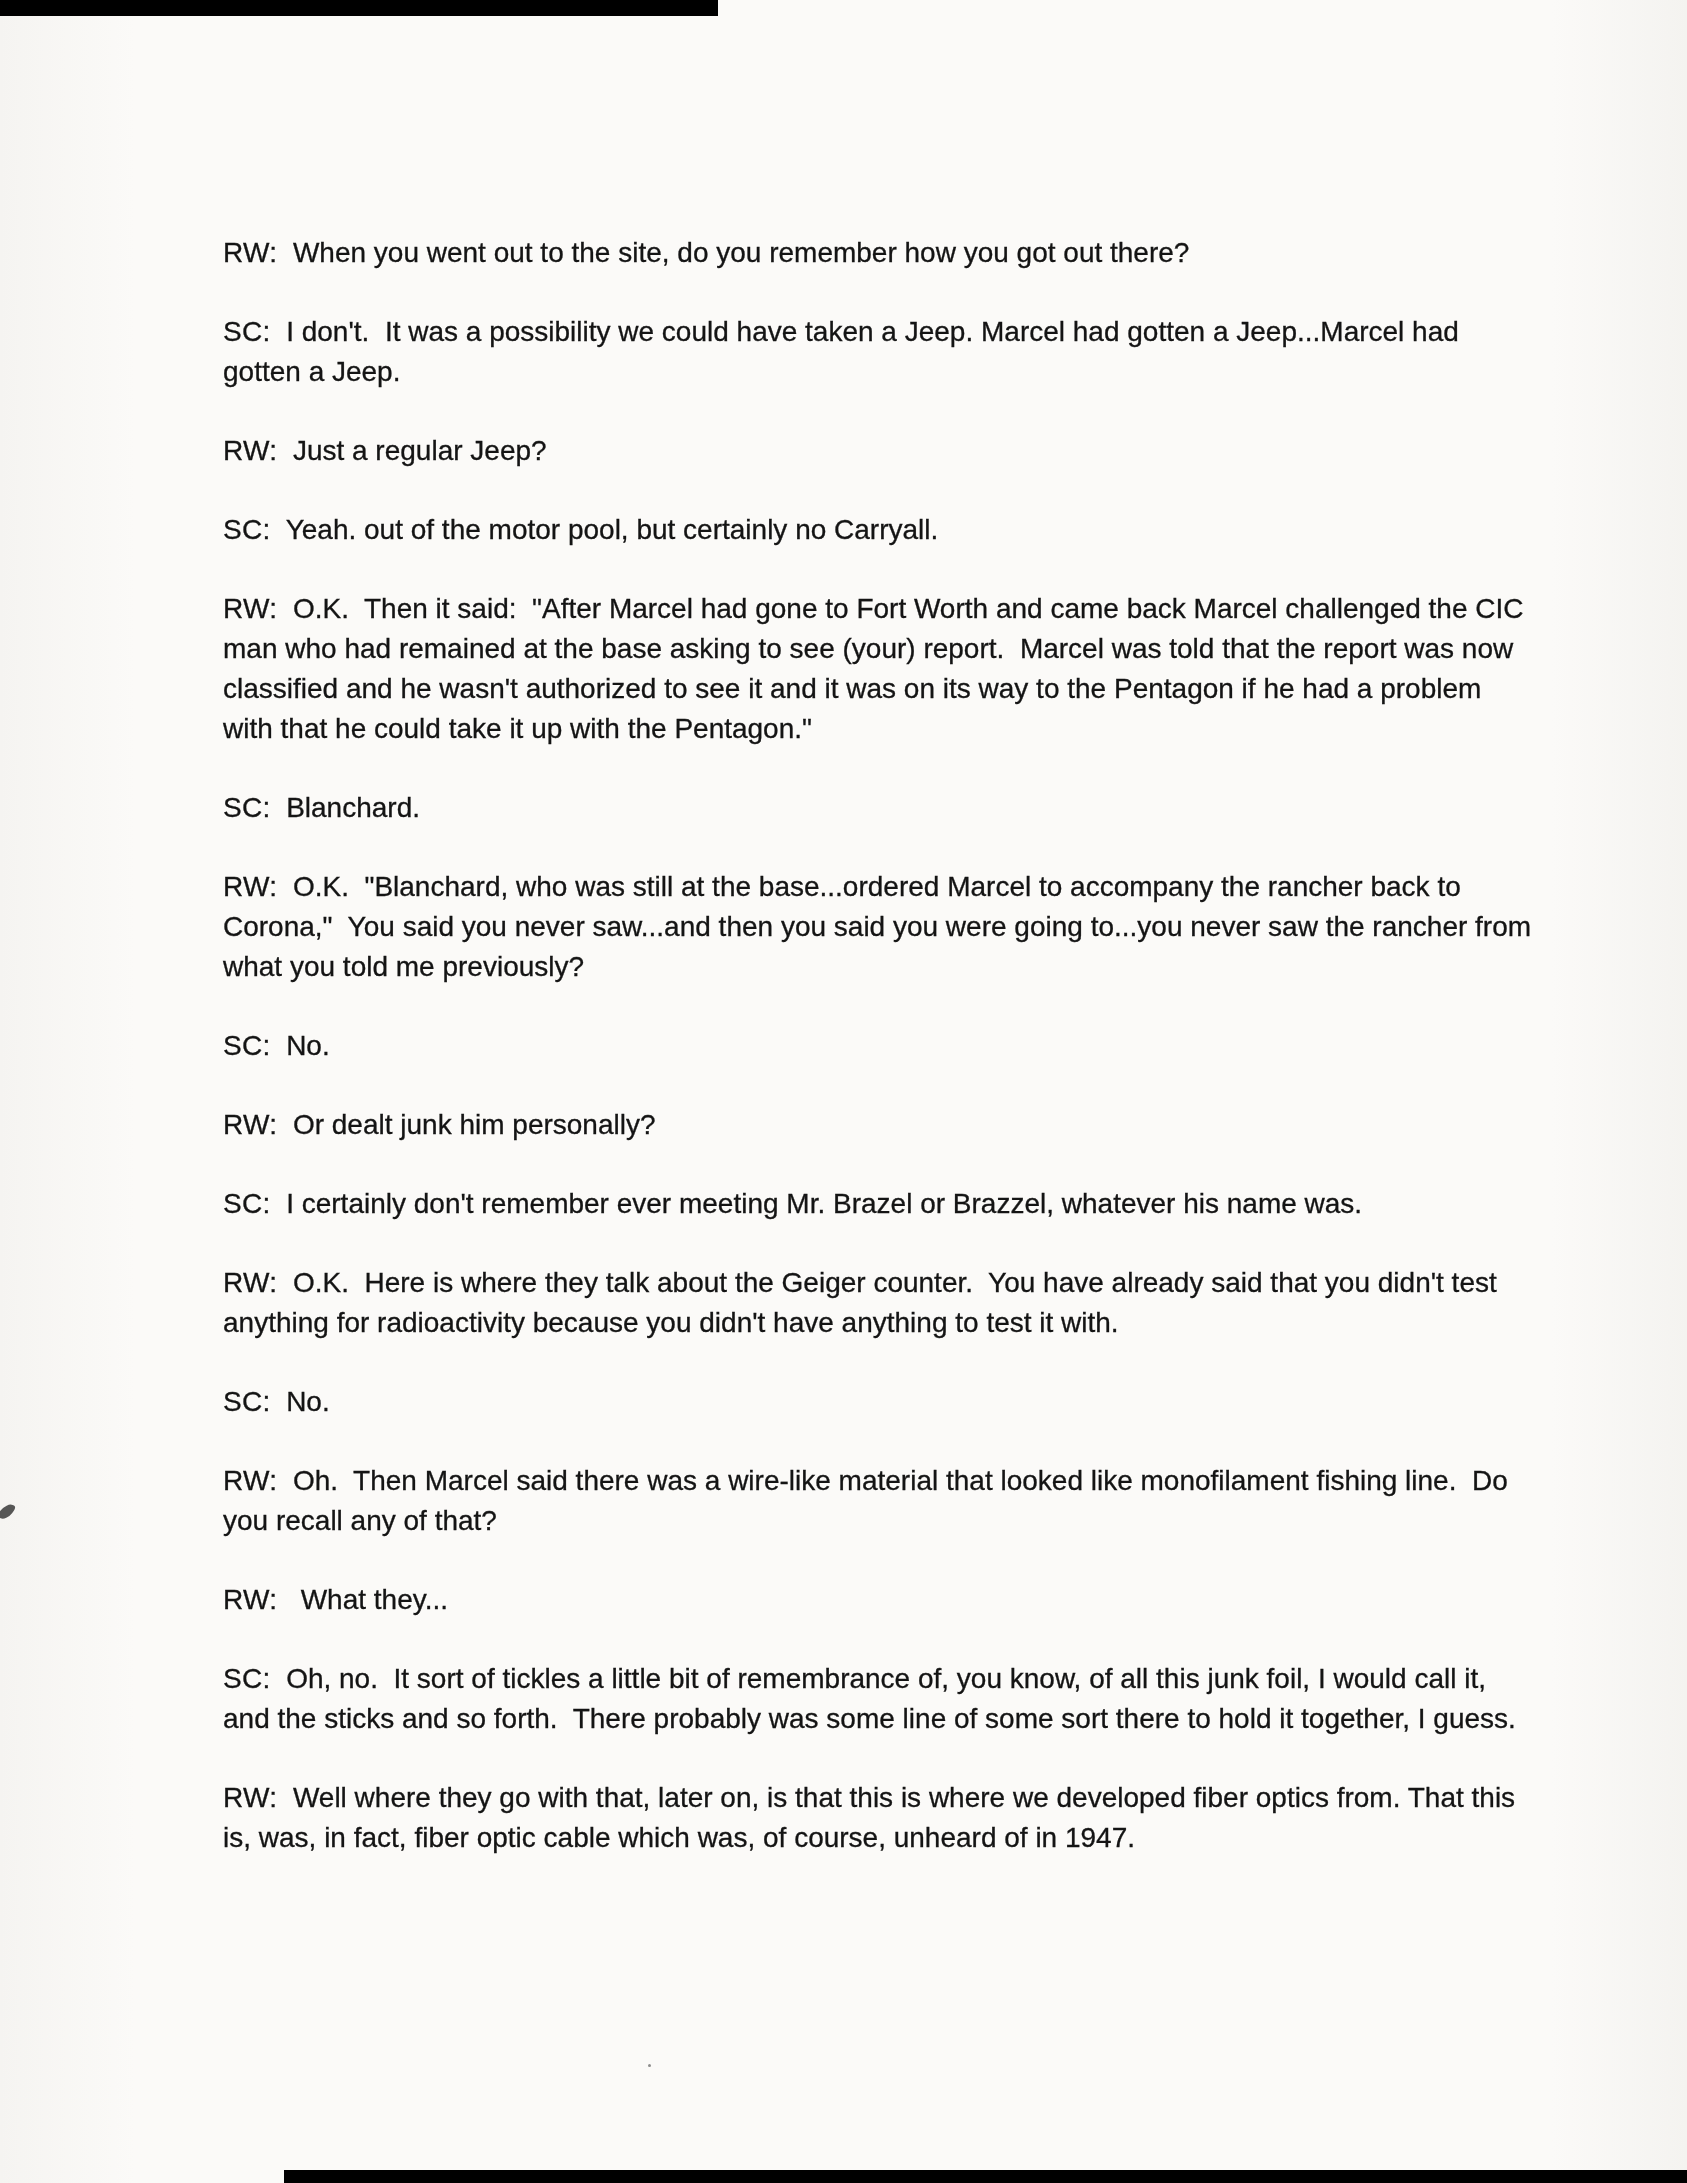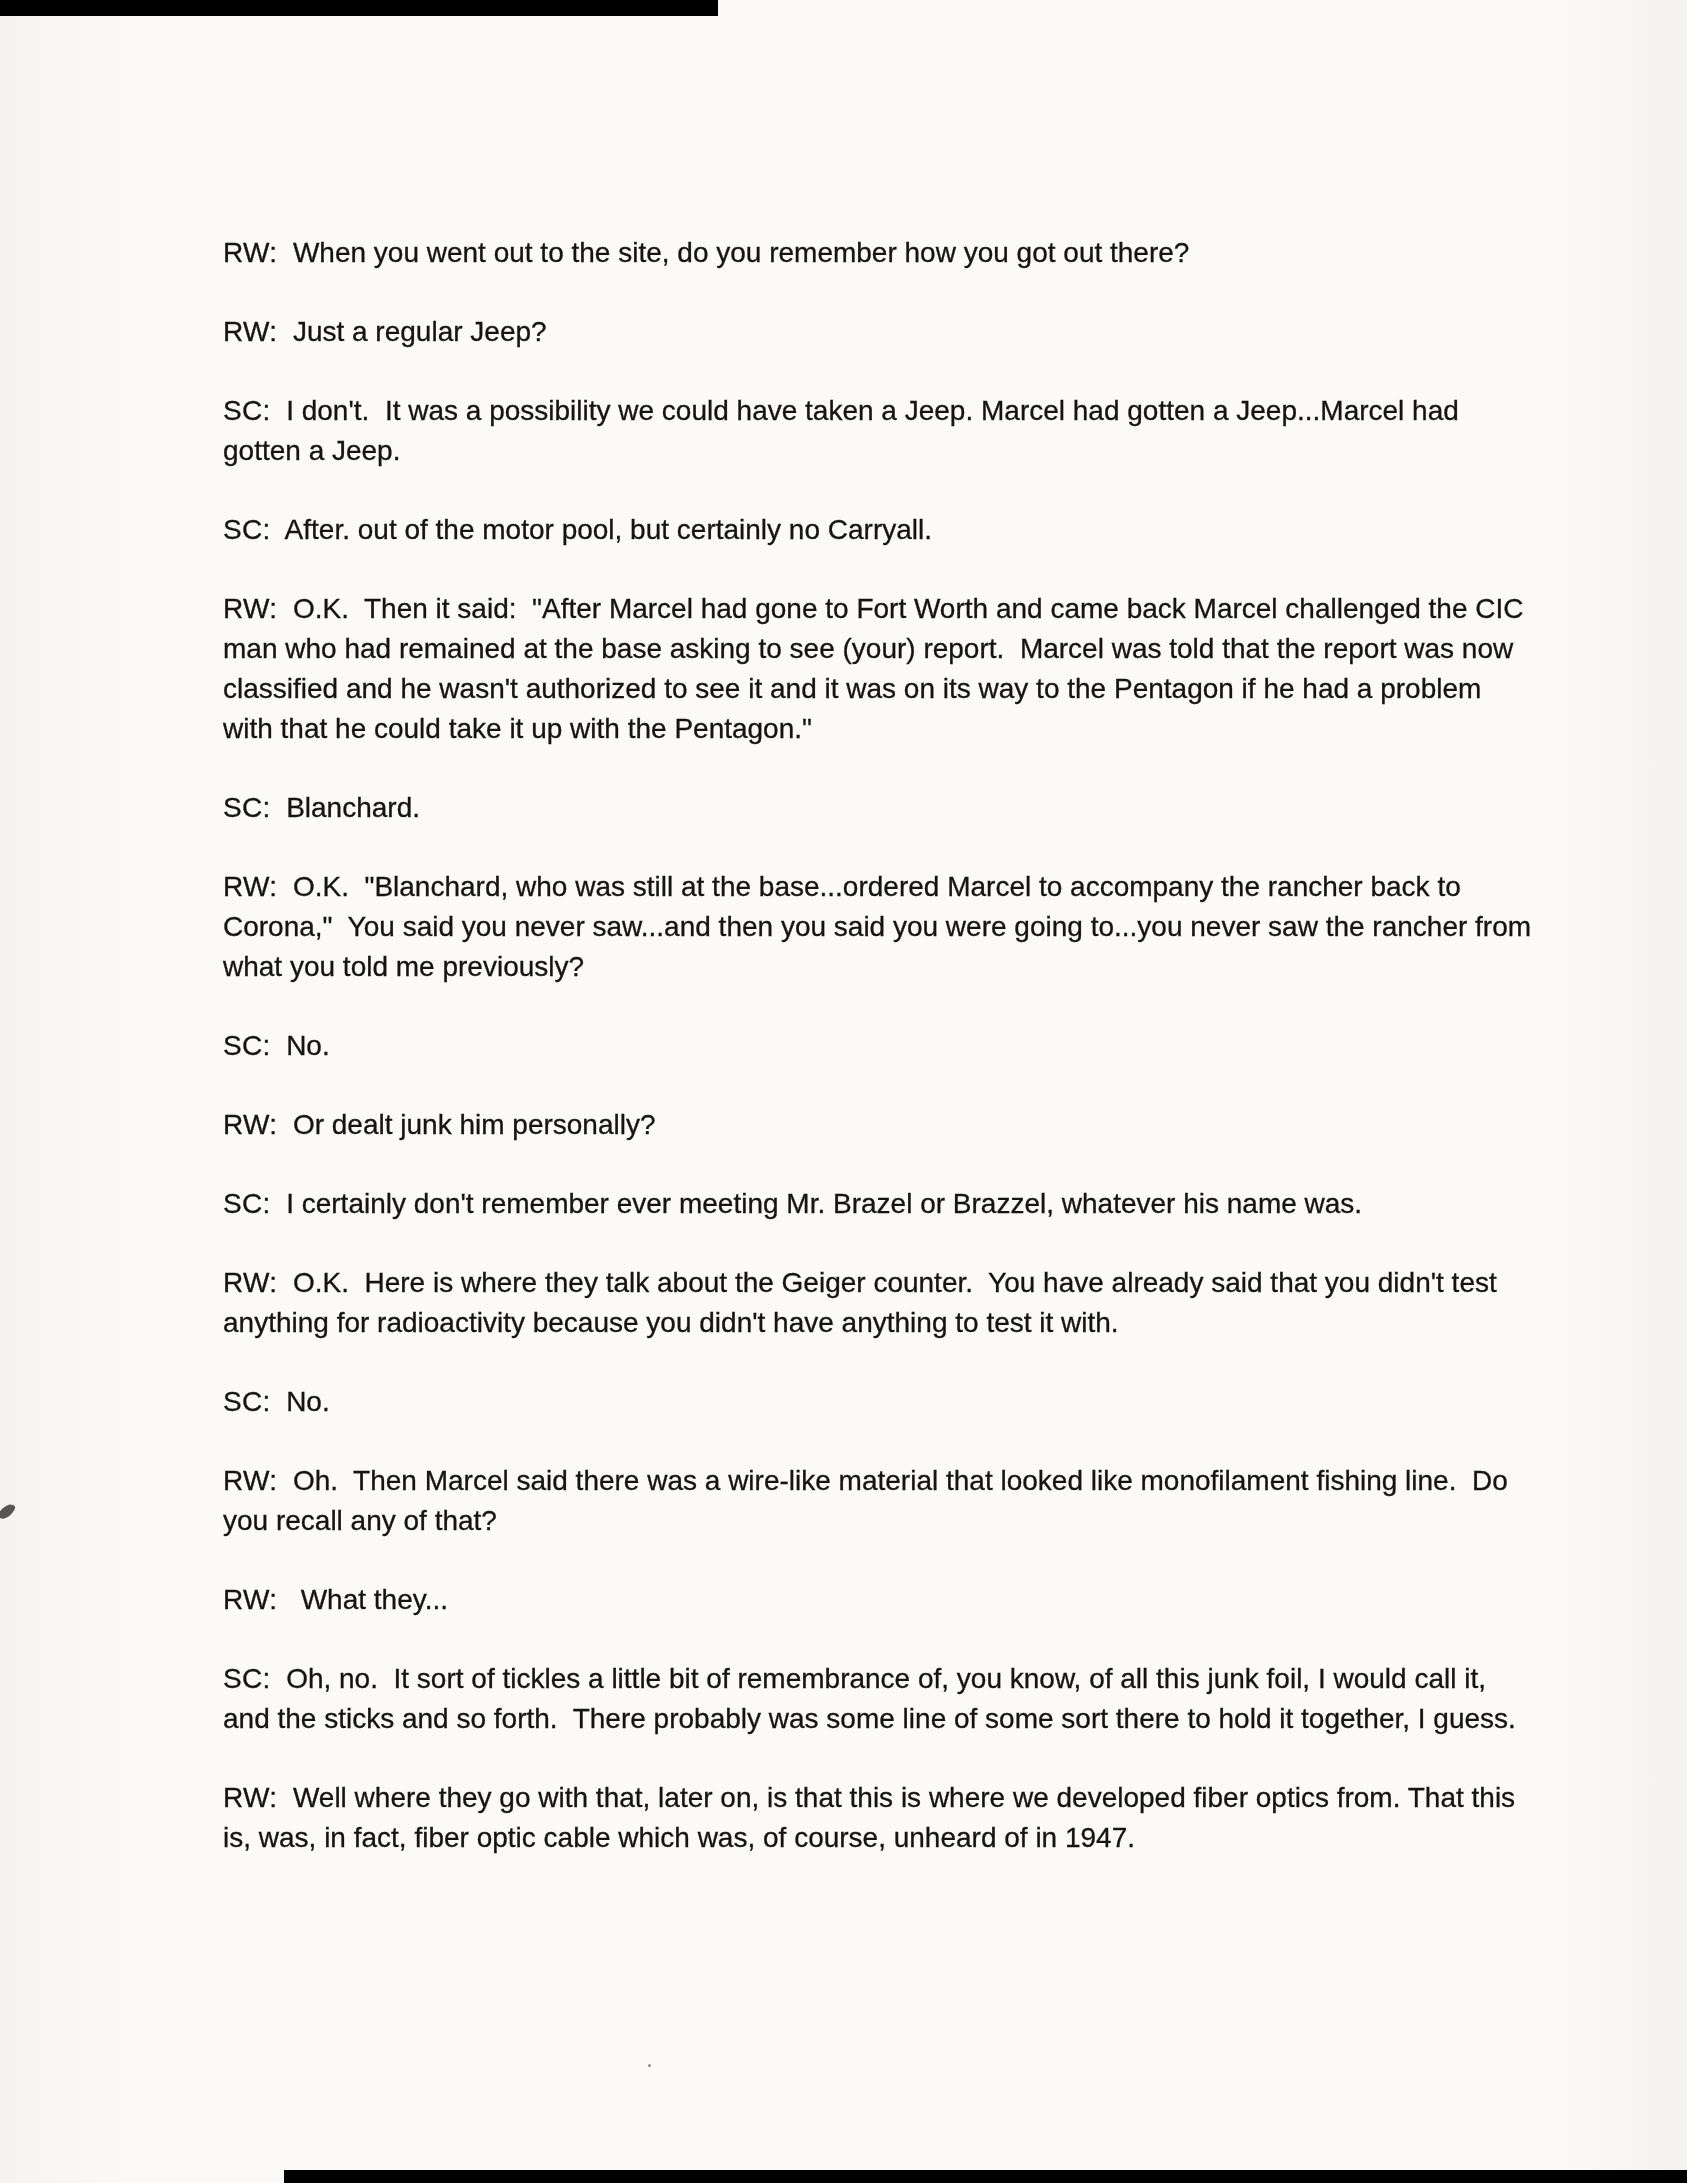--- a/index.html
+++ b/index.html
@@ -72,23 +72,23 @@
   }
 </style>
 </head>
 <body>
 
 <div class="page">
   <div class="scan-bar top"></div>
 
   <div class="content" id="transcript">
       <p><span class="speaker">RW:</span>  <span>When you went out to the site, do you remember how you got out there?</span></p>
+      <p><span class="speaker">SC:</span>  <span>I don't.  It was a possibility we could have taken a Jeep. Marcel had gotten a Jeep...Marcel had gotten a Jeep.</span></p>
       <p><span class="speaker">RW:</span>  <span>Just a regular Jeep?</span></p>
-      <p><span class="speaker">SC:</span>  <span>I don't.  It was a possibility we could have taken a Jeep. Marcel had gotten a Jeep...Marcel had gotten a Jeep.</span></p>
-      <p><span class="speaker">SC:</span>  <span>After. out of the motor pool, but certainly no Carryall.</span></p>
+      <p><span class="speaker">SC:</span>  <span>Yeah. out of the motor pool, but certainly no Carryall.</span></p>
       <p><span class="speaker">RW:</span>  <span>O.K.  Then it said:  "After Marcel had gone to Fort Worth and came back Marcel challenged the CIC man who had remained at the base asking to see (your) report.  Marcel was told that the report was now classified and he wasn't authorized to see it and it was on its way to the Pentagon if he had a problem with that he could take it up with the Pentagon."</span></p>
       <p><span class="speaker">SC:</span>  <span>Blanchard.</span></p>
       <p><span class="speaker">RW:</span>  <span>O.K.  "Blanchard, who was still at the base...ordered Marcel to accompany the rancher back to Corona,"  You said you never saw...and then you said you were going to...you never saw the rancher from what you told me previously?</span></p>
       <p><span class="speaker">SC:</span>  <span>No.</span></p>
       <p><span class="speaker">RW:</span>  <span>Or dealt junk him personally?</span></p>
       <p><span class="speaker">SC:</span>  <span>I certainly don't remember ever meeting Mr. Brazel or Brazzel, whatever his name was.</span></p>
       <p><span class="speaker">RW:</span>  <span>O.K.  Here is where they talk about the Geiger counter.  You have already said that you didn't test anything for radioactivity because you didn't have anything to test it with.</span></p>
       <p><span class="speaker">SC:</span>  <span>No.</span></p>
       <p><span class="speaker">RW:</span>  <span>Oh.  Then Marcel said there was a wire-like material that looked like monofilament fishing line.  Do you recall any of that?</span></p>
       <p><span class="speaker">RW:</span>  <span> What they...</span></p>

